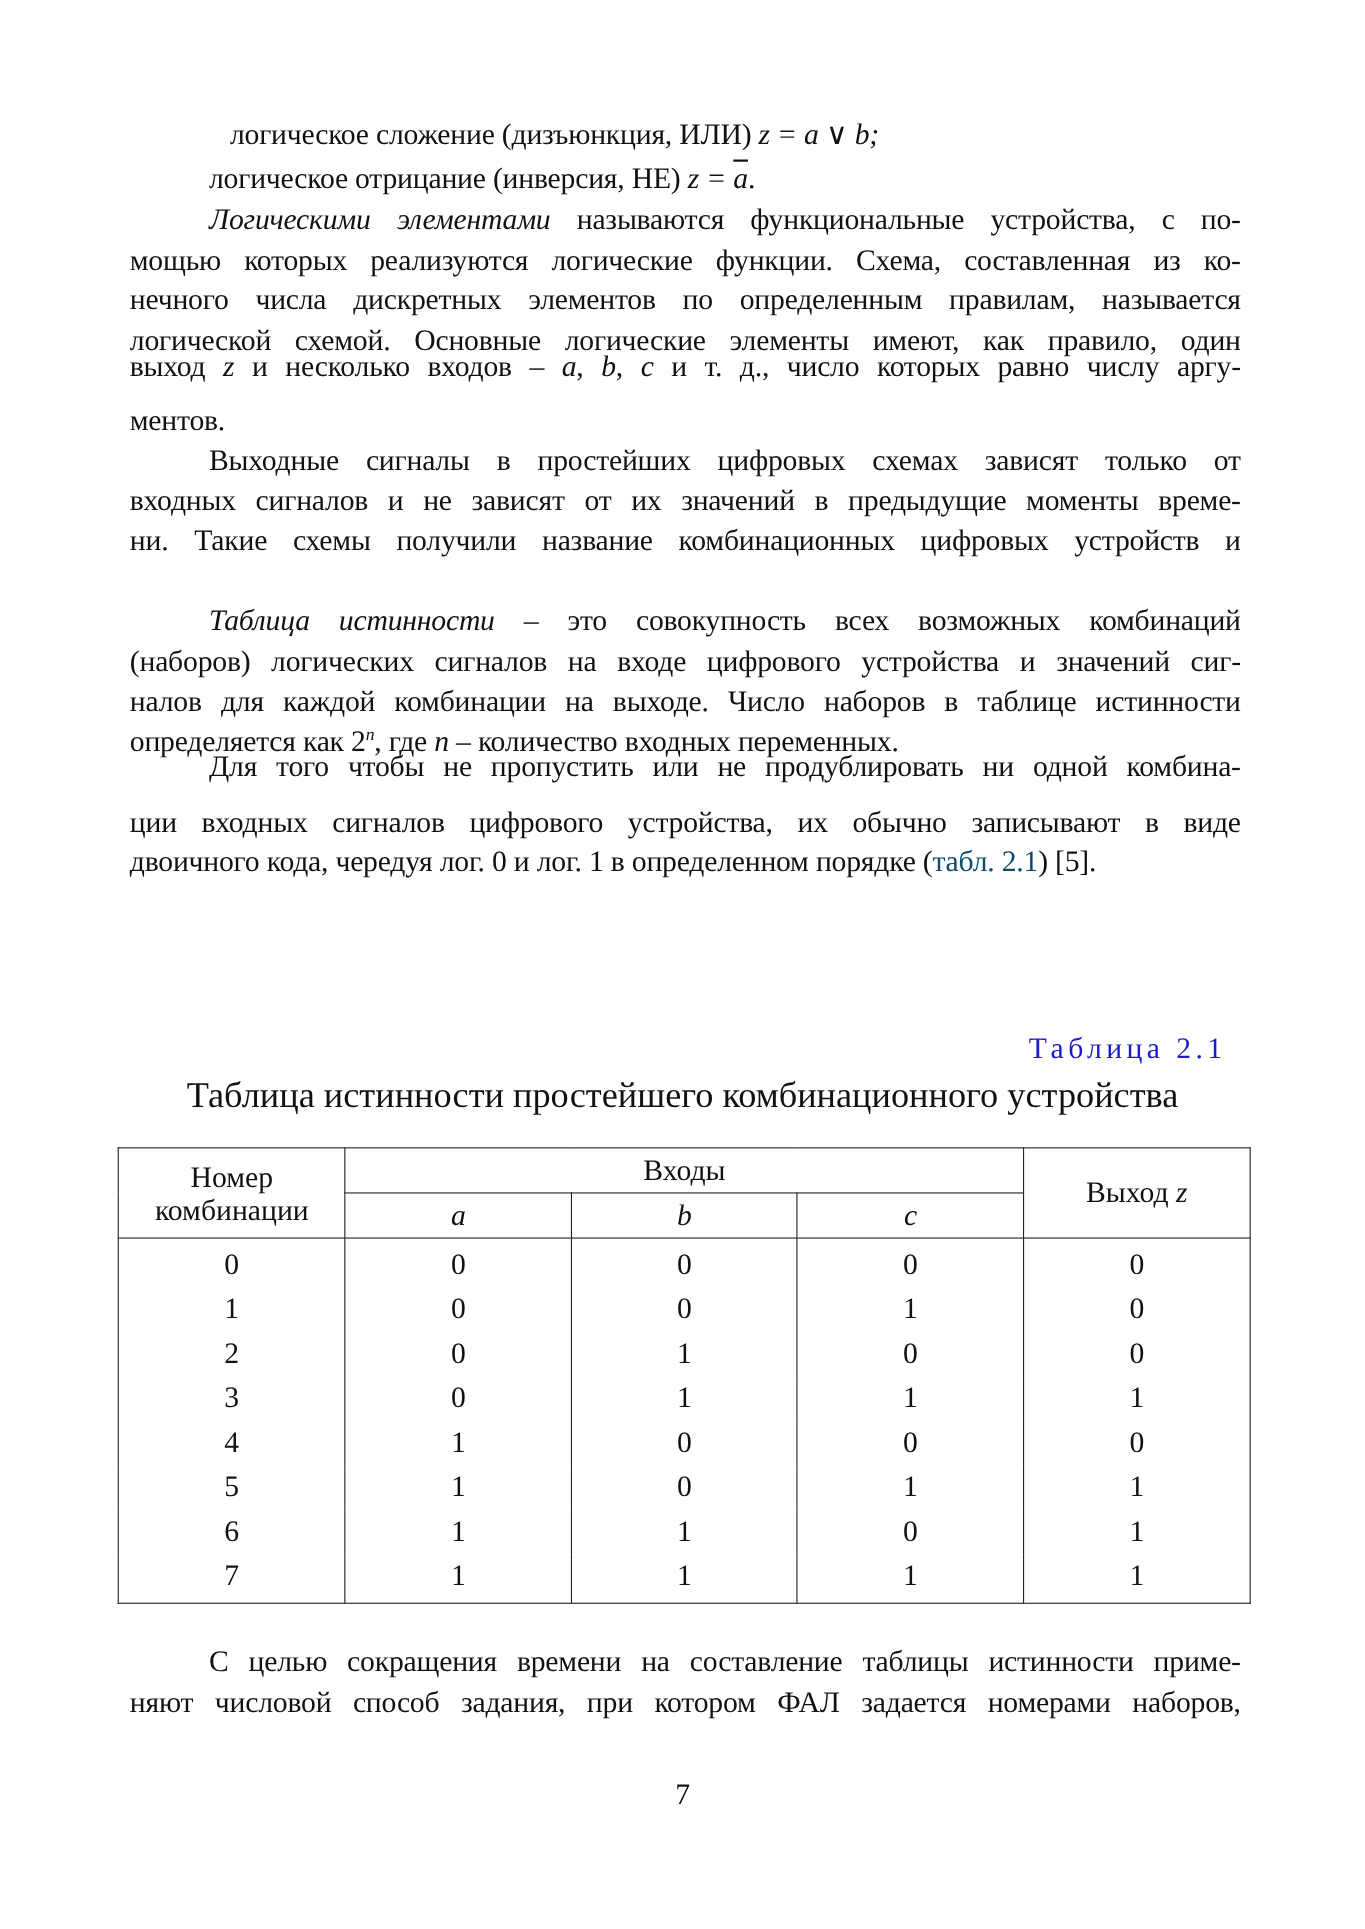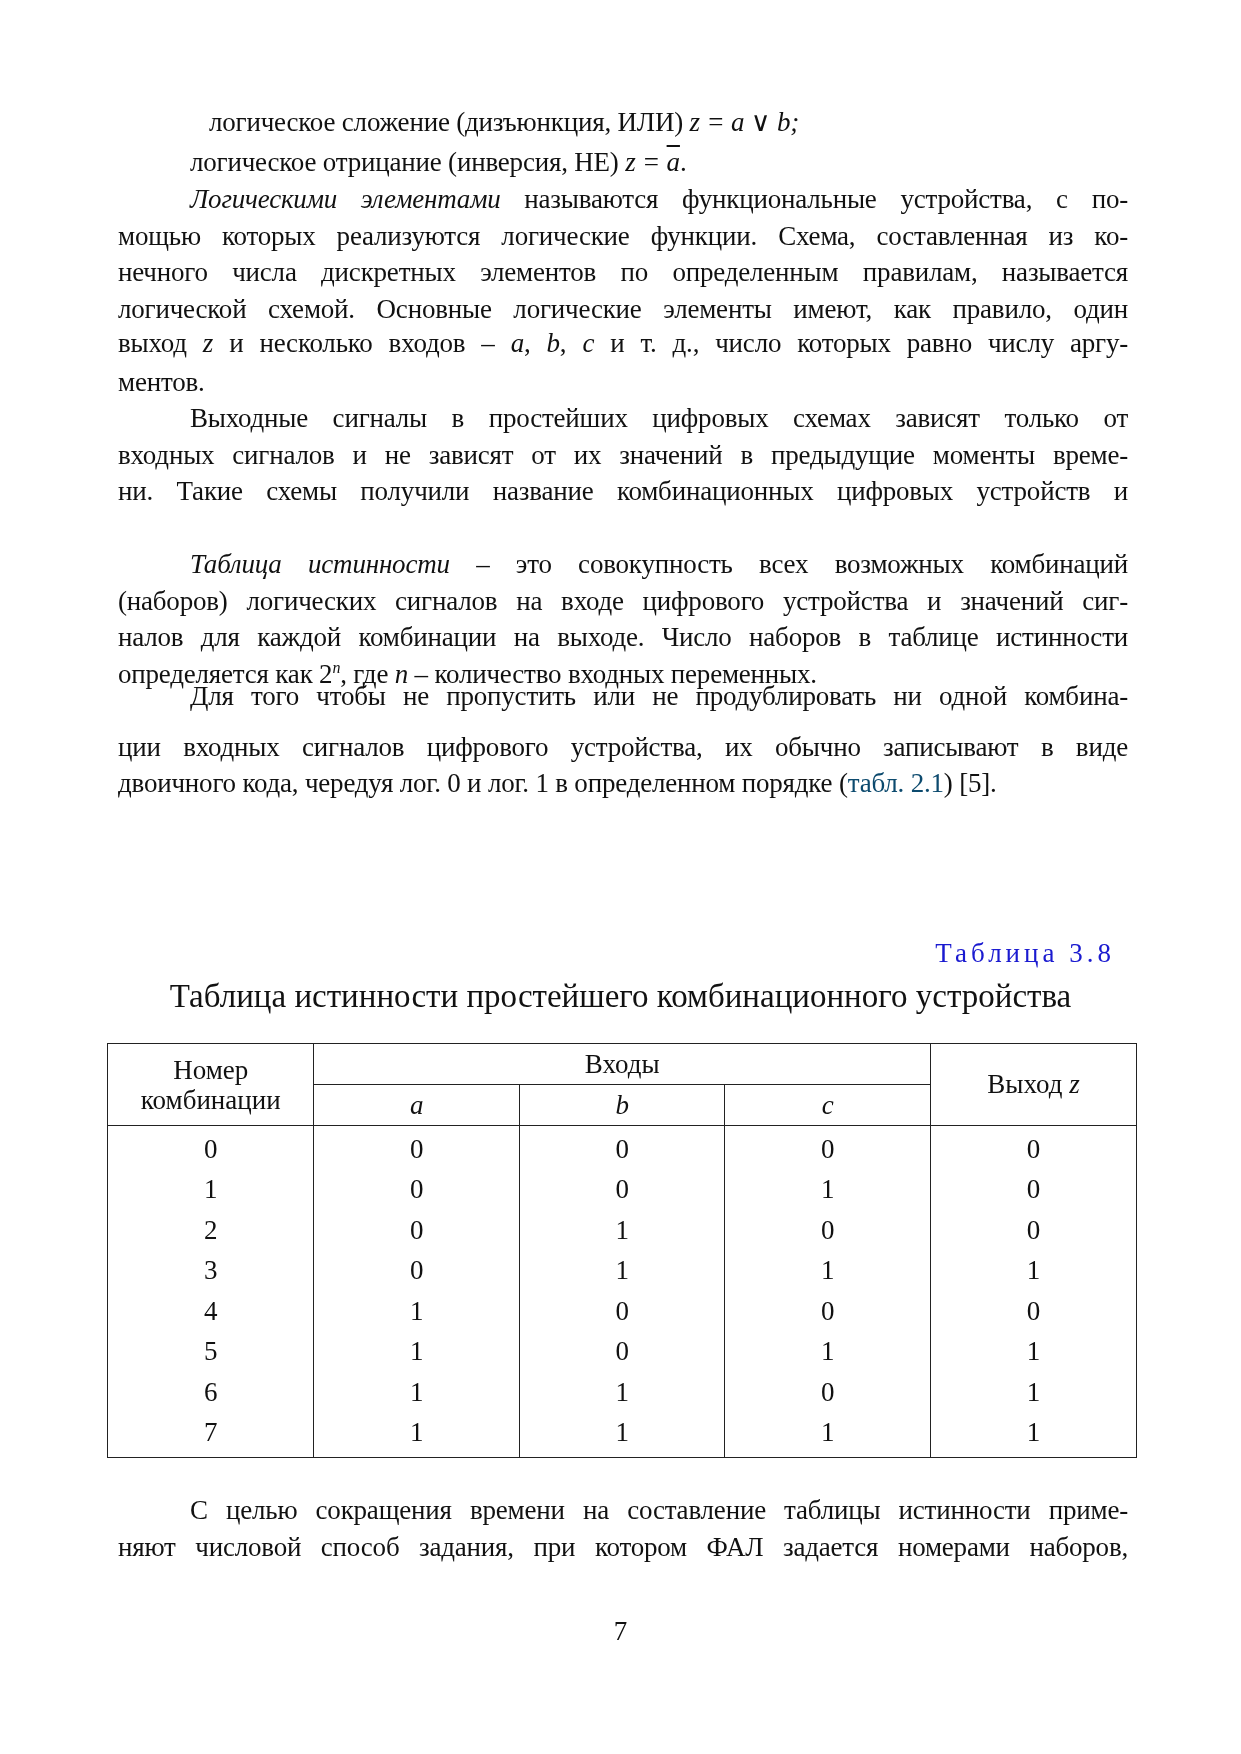--- a/index.html
+++ b/index.html
@@ -33,37 +33,37 @@
 
 <div class="page">
 
   <div class="line indent" style="top:102px;margin-left:19px;"><span>логическое сложение (дизъюнкция, ИЛИ) </span><span class="it">z = a ∨ b;</span></div>
   <div class="line indent" style="top:142px;"><span>логическое отрицание (инверсия, НЕ) </span><span class="it">z = </span><span class="it over">a</span><span>.</span></div>
 
   <div class="line indent just" style="top:179px;"><span class="it">Логическими элементами</span><span> называются функциональные устройства, с по-</span></div>
   <div class="line just" style="top:216px;">мощью которых реализуются логические функции. Схема, составленная из ко-</div>
   <div class="line just" style="top:252px;">нечного числа дискретных элементов по определенным правилам, называется</div>
   <div class="line just" style="top:289px;">логической схемой. Основные логические элементы имеют, как правило, один</div>
-  <div class="line just" style="top:323px;font-family:Liberation Serif, serif;"><span>выход </span><span class="it">z</span><span> и несколько входов – </span><span class="it">a</span><span>, </span><span class="it">b</span><span>, </span><span class="it">c</span><span> и т. д., число которых равно числу аргу-</span></div>
+  <div class="line just" style="top:313px;font-family:Liberation Serif, serif;"><span>выход </span><span class="it">z</span><span> и несколько входов – </span><span class="it">a</span><span>, </span><span class="it">b</span><span>, </span><span class="it">c</span><span> и т. д., число которых равно числу аргу-</span></div>
   <div class="line" style="top:362px;">ментов.</div>
 
   <div class="line indent just" style="top:398px;">Выходные сигналы в простейших цифровых схемах зависят только от</div>
   <div class="line just" style="top:435px;">входных сигналов и не зависят от их значений в предыдущие моменты време-</div>
   <div class="line just" style="top:471px;">ни. Такие схемы получили название комбинационных цифровых устройств и</div>
 
   <div class="line indent just" style="top:544px;"><span class="it">Таблица истинности</span><span> – это совокупность всех возможных комбинаций</span></div>
   <div class="line just" style="top:581px;">(наборов) логических сигналов на входе цифрового устройства и значений сиг-</div>
   <div class="line just" style="top:617px;">налов для каждой комбинации на выходе. Число наборов в таблице истинности</div>
   <div class="line" style="top:654px;"><span>определяется как 2</span><sup class="it">n</sup><span>, где </span><span class="it">n</span><span> – количество входных переменных.</span></div>
 
   <div class="line indent just" style="top:676px;">Для того чтобы не пропустить или не продублировать ни одной комбина-</div>
   <div class="line just" style="top:727px;">ции входных сигналов цифрового устройства, их обычно записывают в виде</div>
   <div class="line" style="top:763px;"><span>двоичного кода, чередуя лог. 0 и лог. 1 в определенном порядке (</span><span class="link">табл. 2.1</span><span>) [5].</span></div>
 
-  <div class="caption-num">Таблица 3.8</div>
+  <div class="caption-num">Таблица 2.1</div>
   <div class="caption-title">Таблица истинности простейшего комбинационного устройства</div>
 
   <table>
     <thead>
       <tr>
         <th rowspan="2" class="col0" style="line-height:30px;height:80px;">Номер комбинации</th>
         <th colspan="3" style="border-bottom:1.5px solid #222;">Входы</th>
         <th rowspan="2" class="col4"><span>Выход </span><span class="it">z</span></th>
       </tr>
       <tr>

